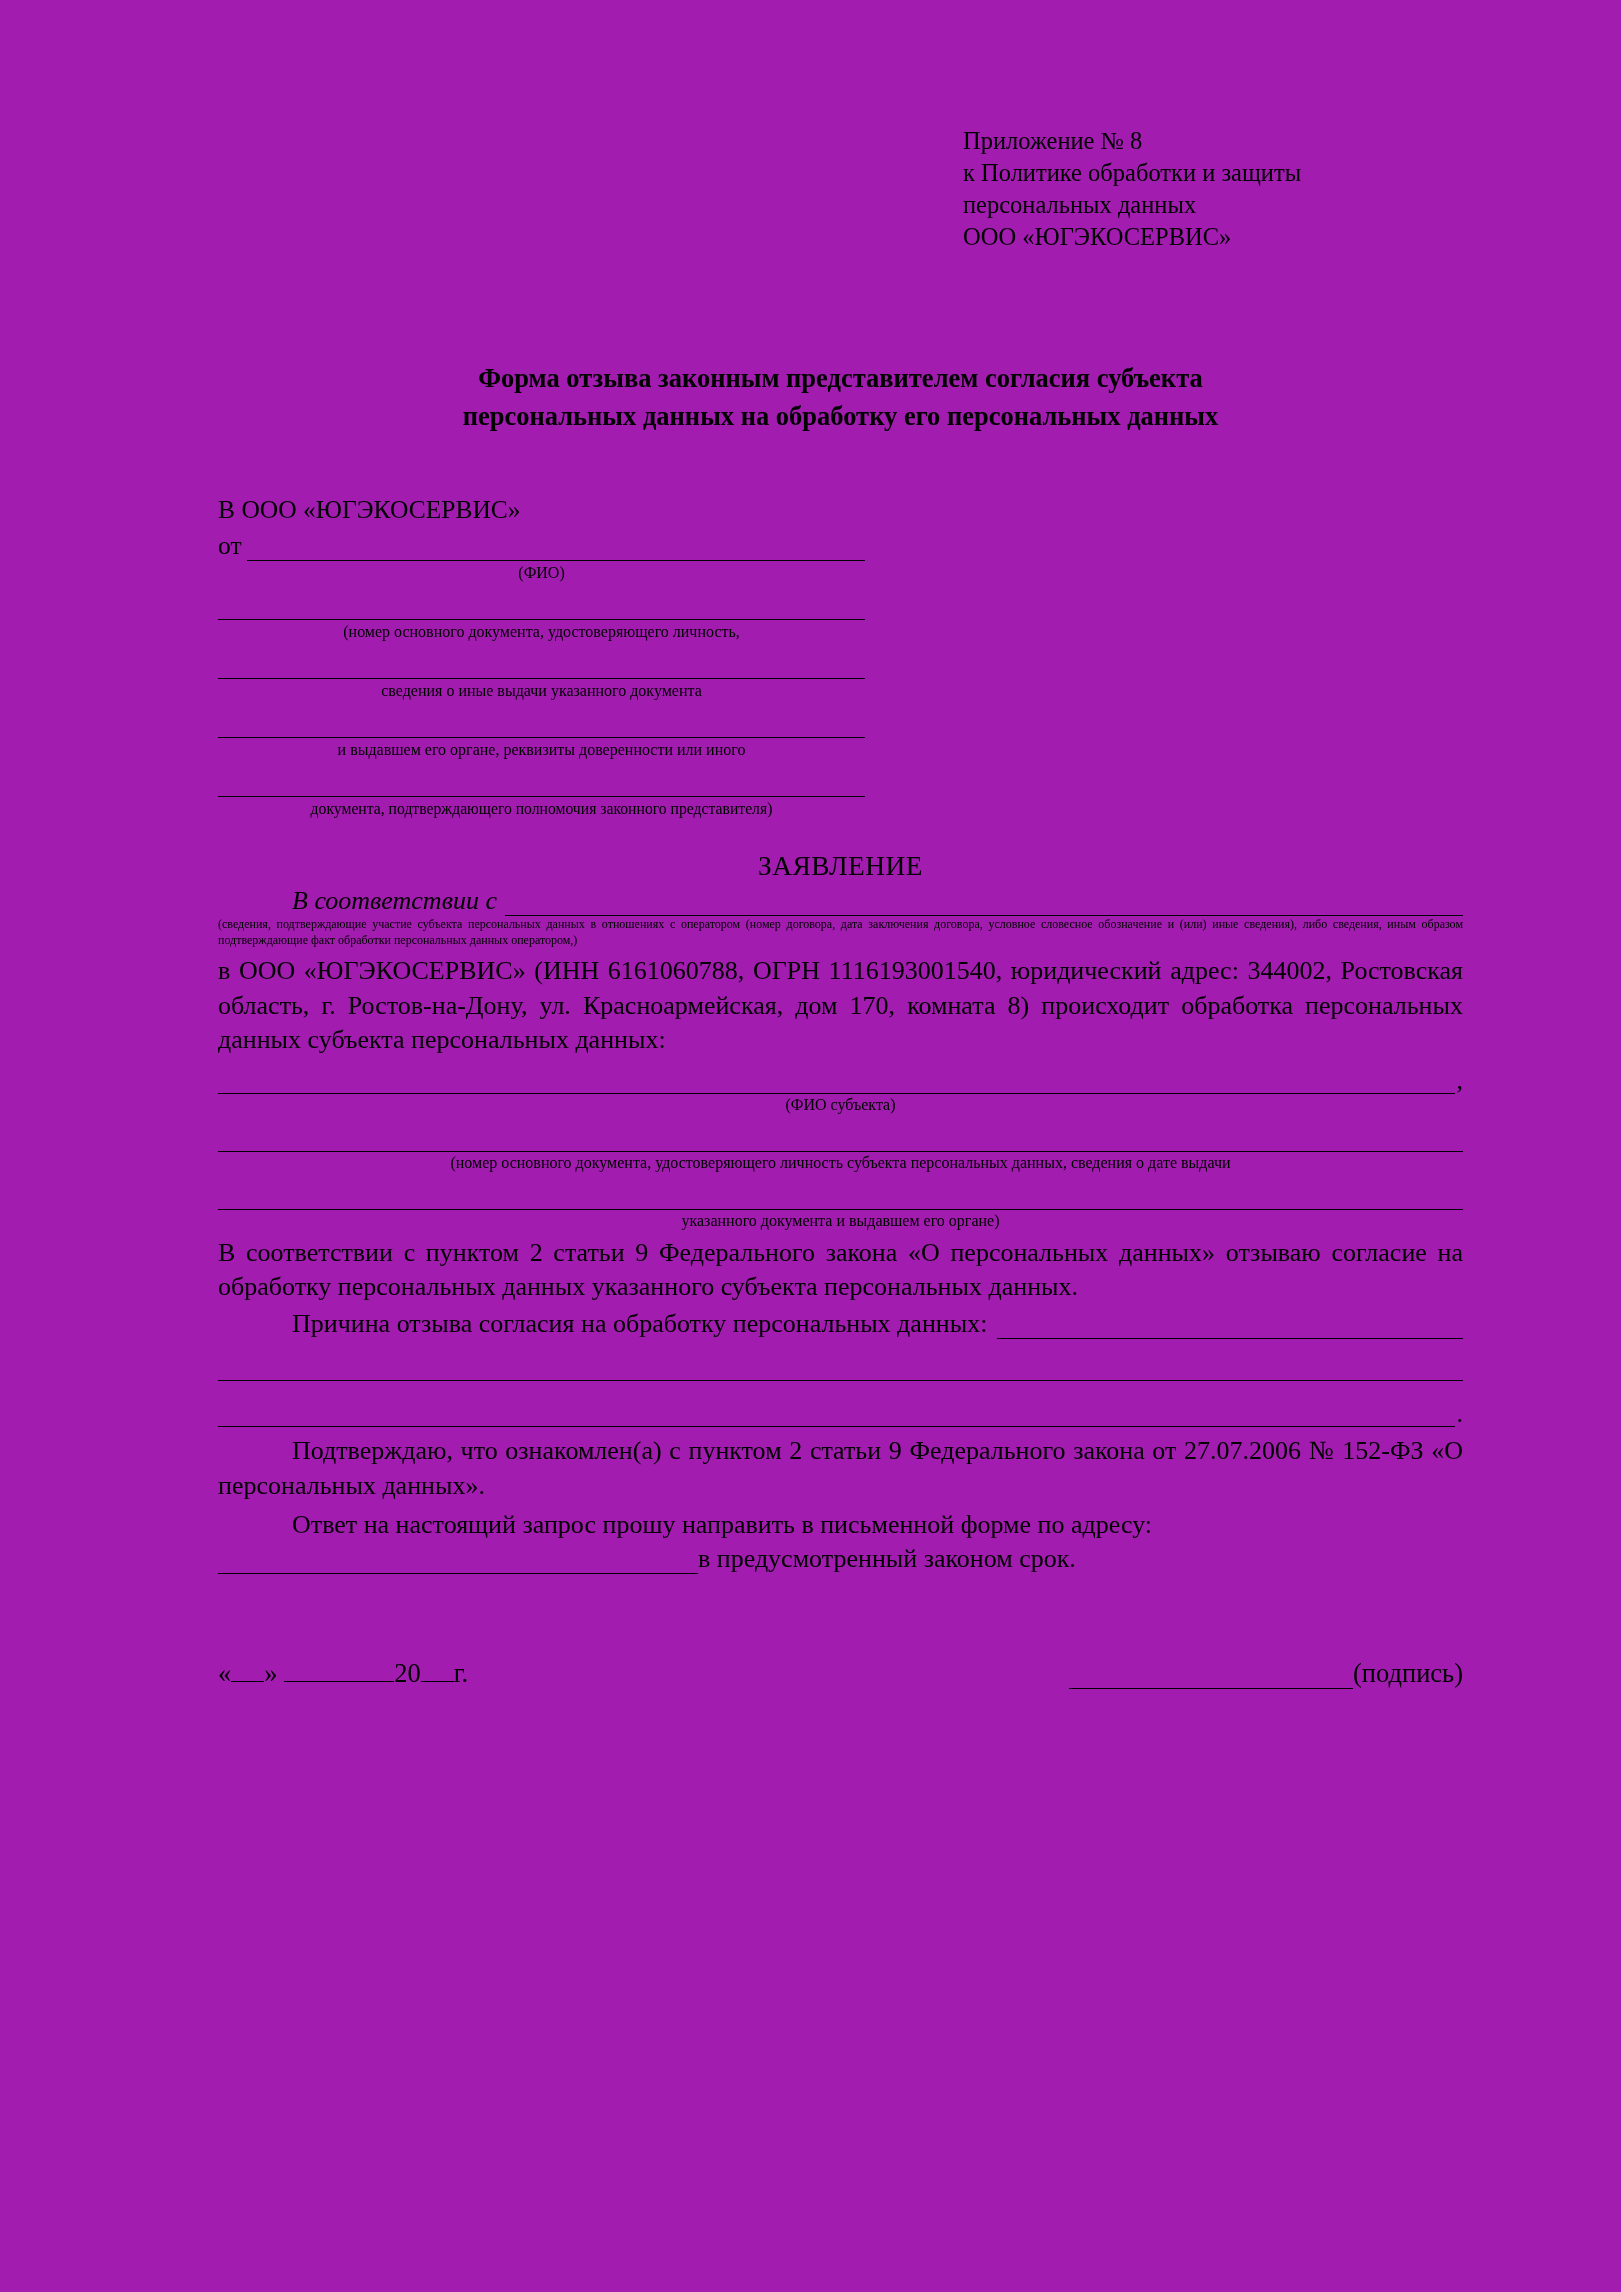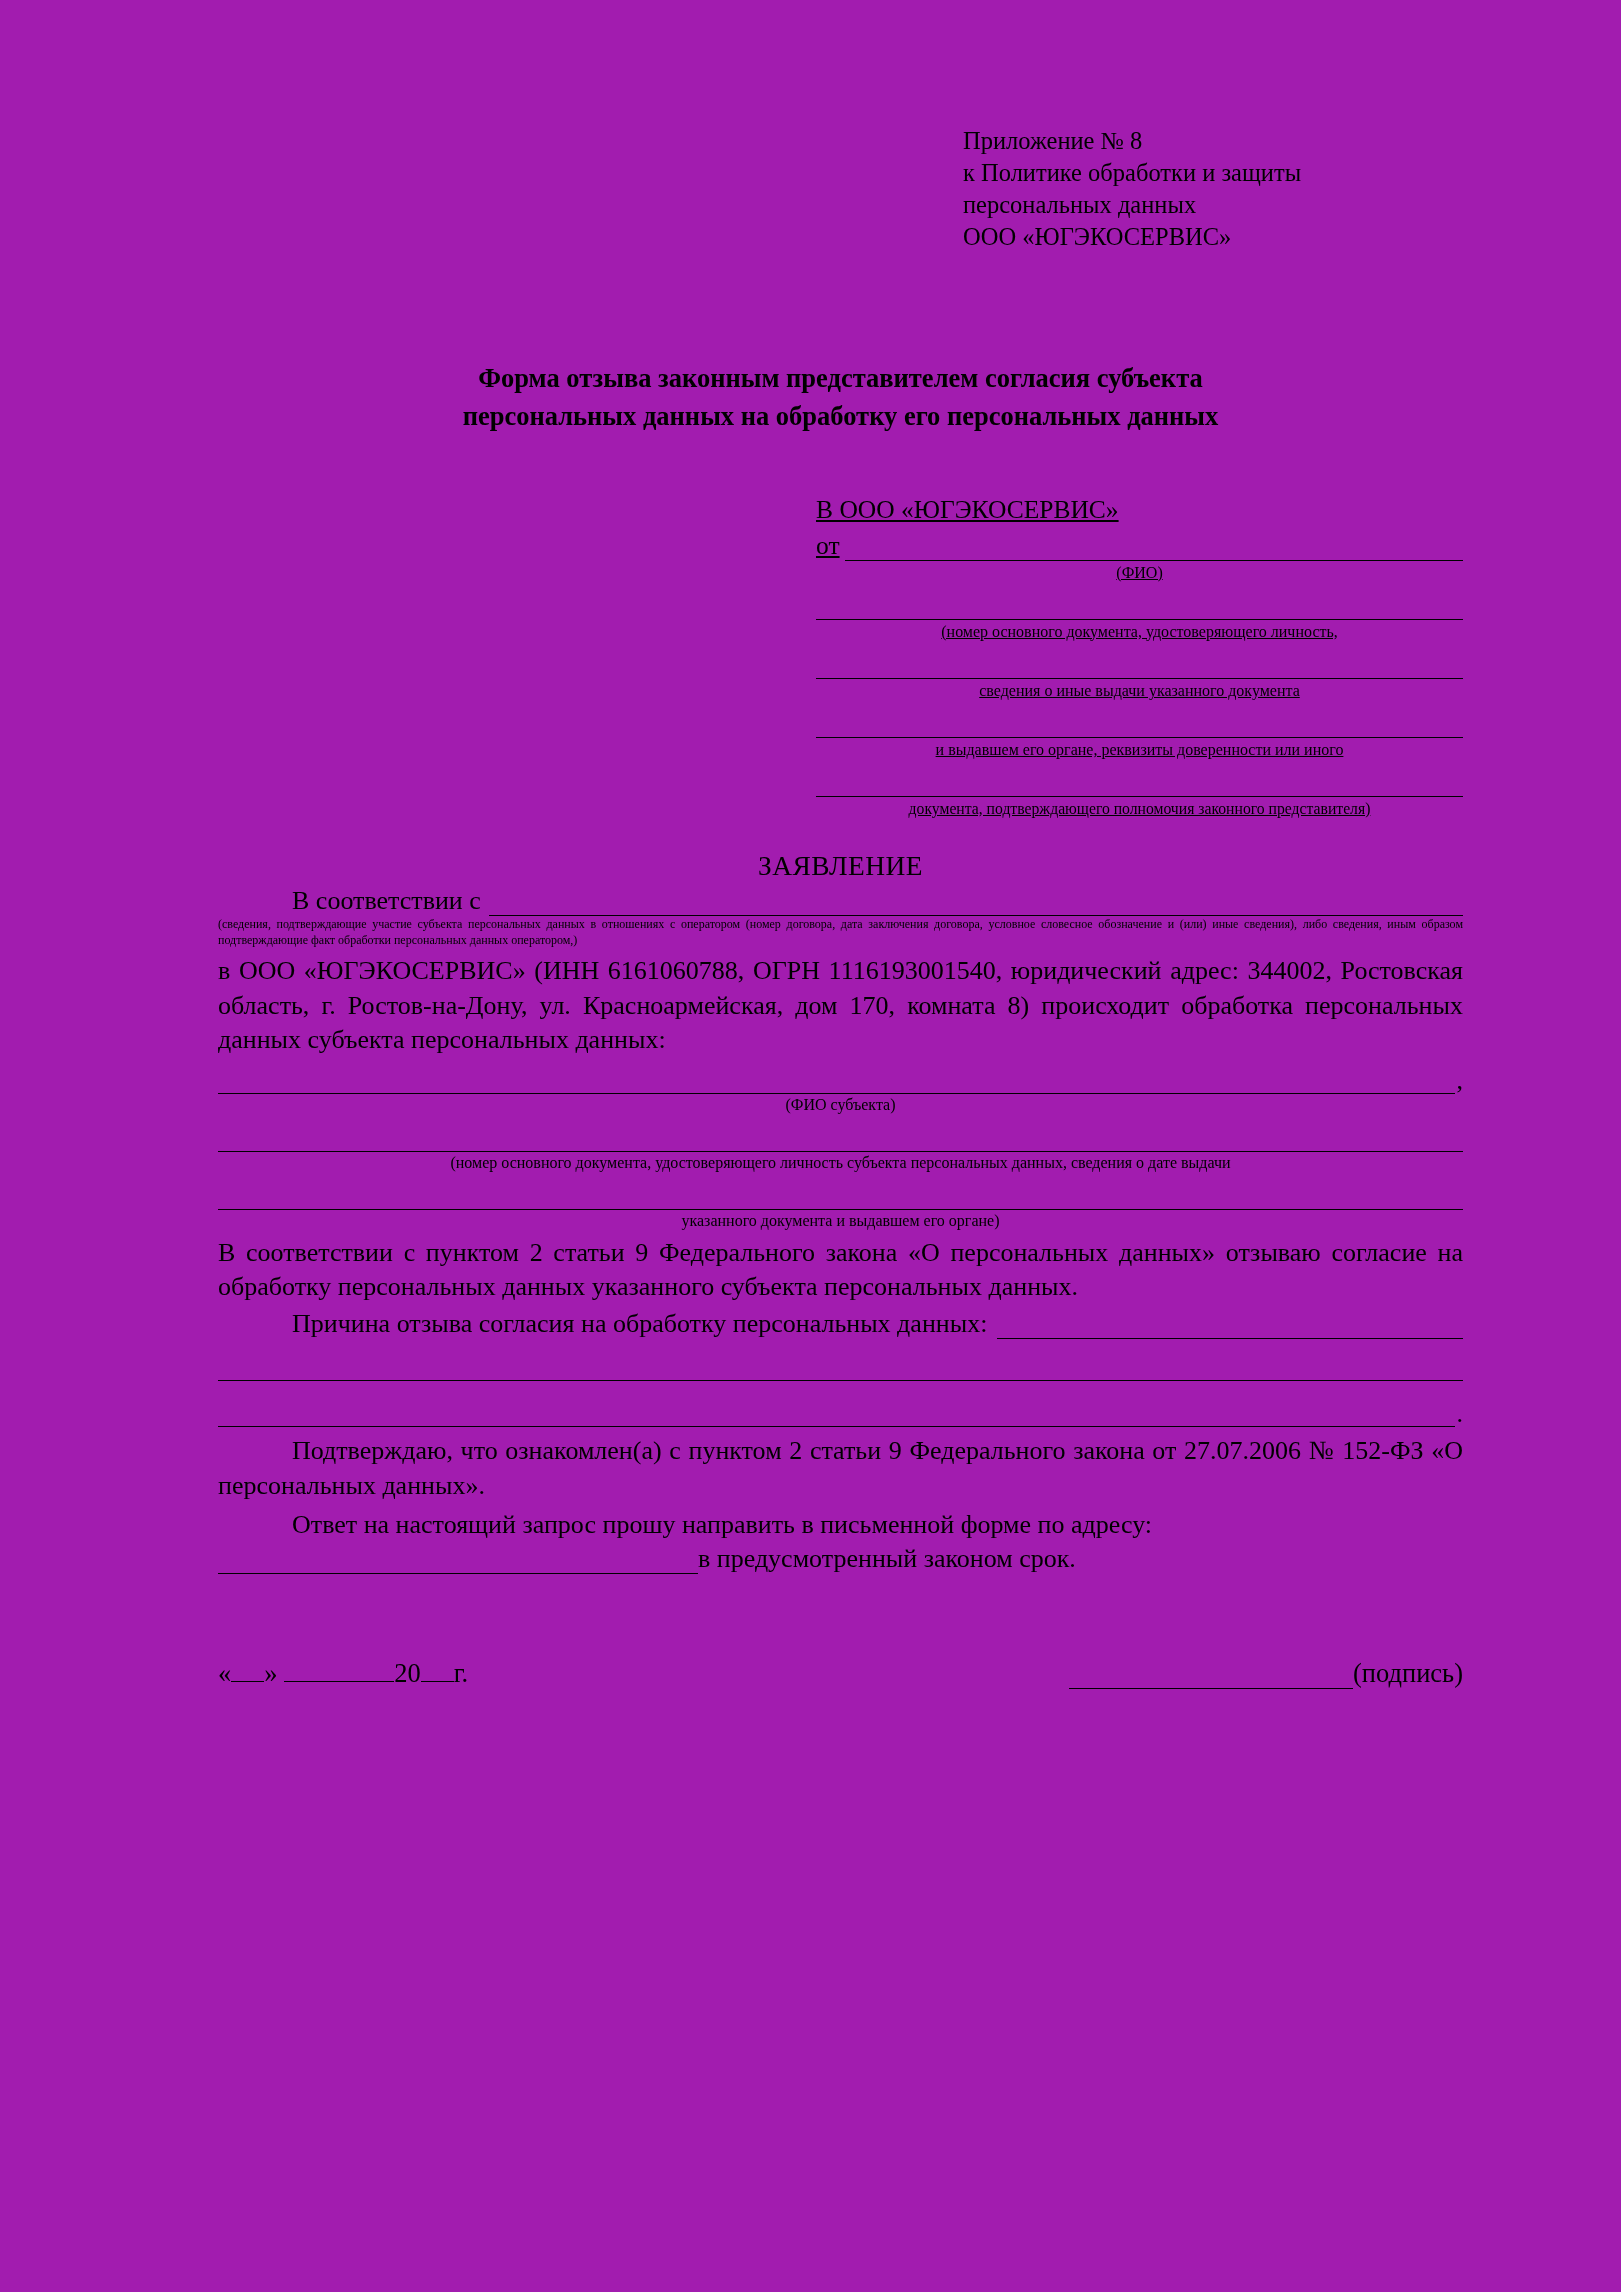--- a/index.html
+++ b/index.html
@@ -42,24 +42,22 @@
     text-align: center;
     font-weight: bold;
     font-size: 26.5px;
     line-height: 1.42;
     padding: 0 29px;
   }
 
   
   .addressee {
     margin-top: 59px;
-    margin-left: 598px;
     width: 647px;
     font-size: 25.5px;
-    text-decoration: underline;
   }
   .addressee .line1 { margin-bottom: 5.9px; }
   .ot-row {
     display: flex;
     align-items: flex-end;
     white-space: nowrap;
   }
   .ot-label { font-size: 25.5px; padding-right: 5.9px; }
   .rule {
     flex: 1 1 auto;
@@ -195,21 +193,21 @@
 
       <div class="rule-full"></div>
       <div class="caption">и выдавшем его органе, реквизиты доверенности или иного</div>
 
       <div class="rule-full"></div>
       <div class="caption small">документа, подтверждающего полномочия законного представителя)</div>
     </div>
 
     <div class="statement-heading">ЗАЯВЛЕНИЕ</div>
 
-    <div class="inline-row" style="margin-top:3.9px;">
+    <div class="inline-row" style="margin-top:3.9px;font-style:italic;">
       <span style="display:inline-block;width:74px;"></span>
       <span style="font-size:26px;">В соответствии с</span>
       <span class="rule" style="margin-left:7.8px;"></span>
     </div>
     <div class="small-note">(сведения, подтверждающие участие субъекта персональных данных в отношениях с оператором (номер договора, дата заключения договора, условное словесное обозначение и (или) иные сведения), либо сведения, иным образом подтверждающие факт обработки персональных данных оператором,)</div>
 
     <div class="para" style="margin-top:5.9px;">в ООО «ЮГЭКОСЕРВИС» (ИНН 6161060788, ОГРН 1116193001540, юридический адрес: 344002, Ростовская область, г. Ростов-на-Дону, ул. Красноармейская, дом 170, комната 8) происходит обработка персональных данных субъекта персональных данных:</div>
 
     <div class="rule-row" style="margin-top:5.9px;">
       <span class="rule-line"></span>

